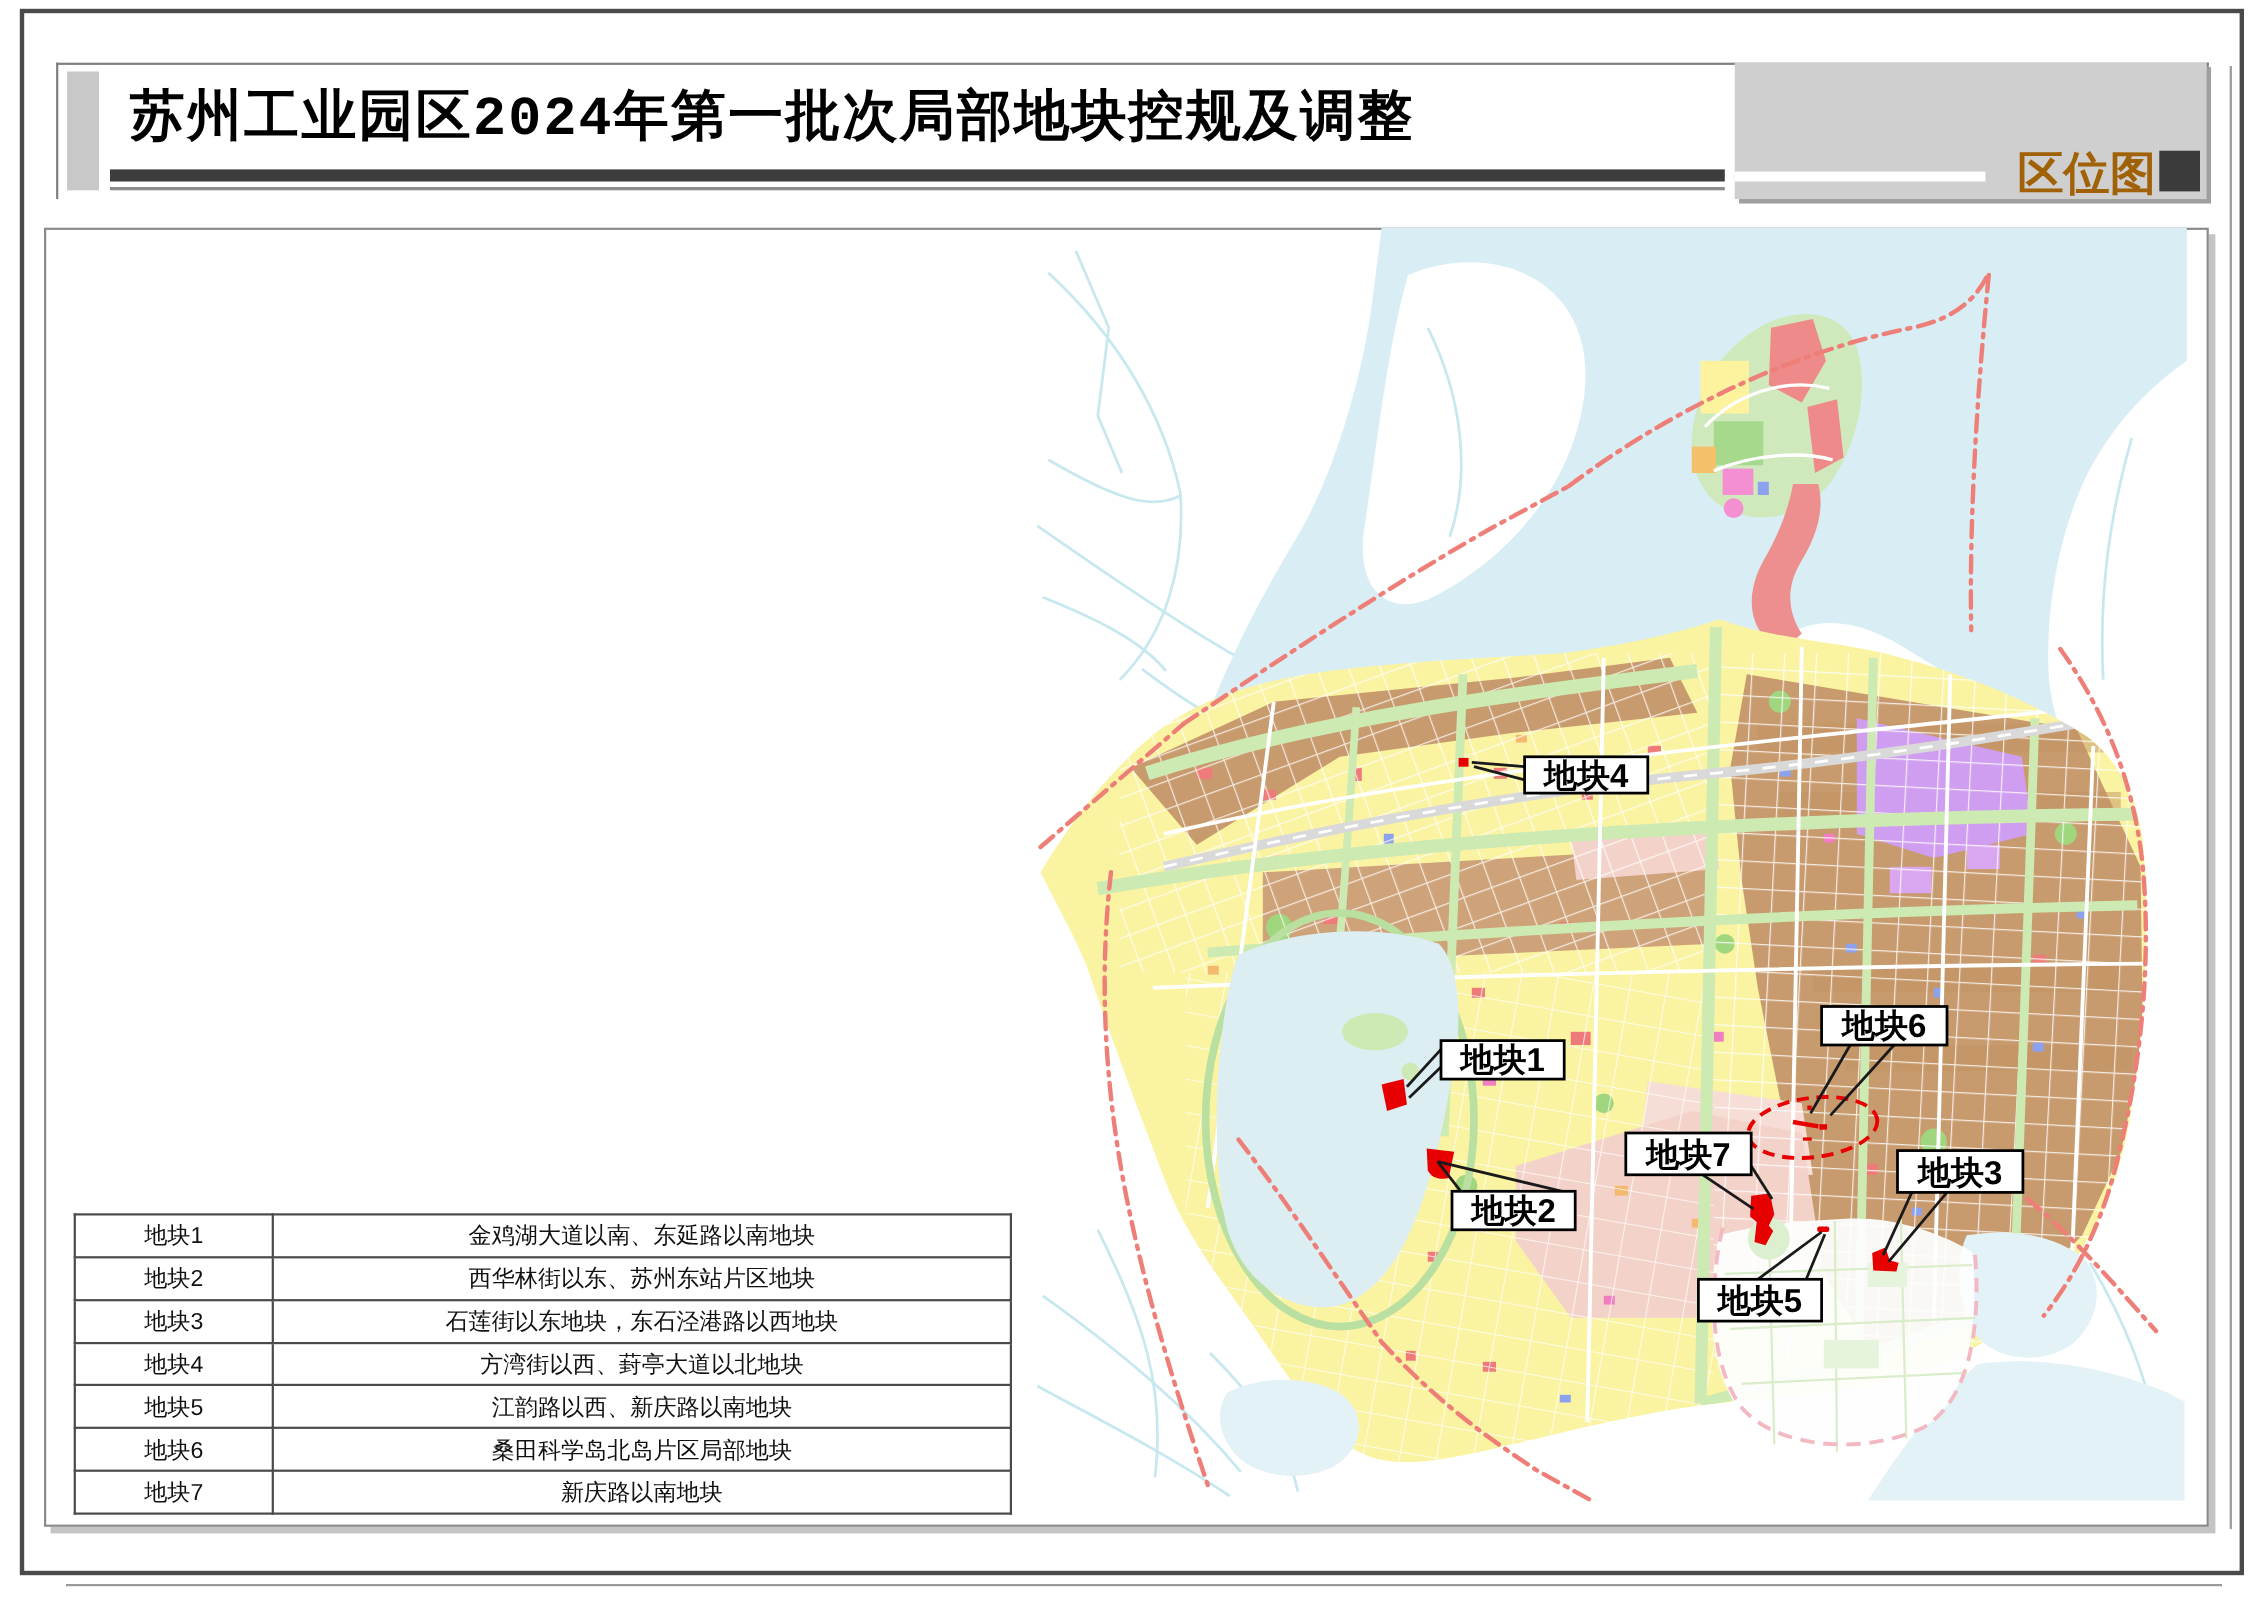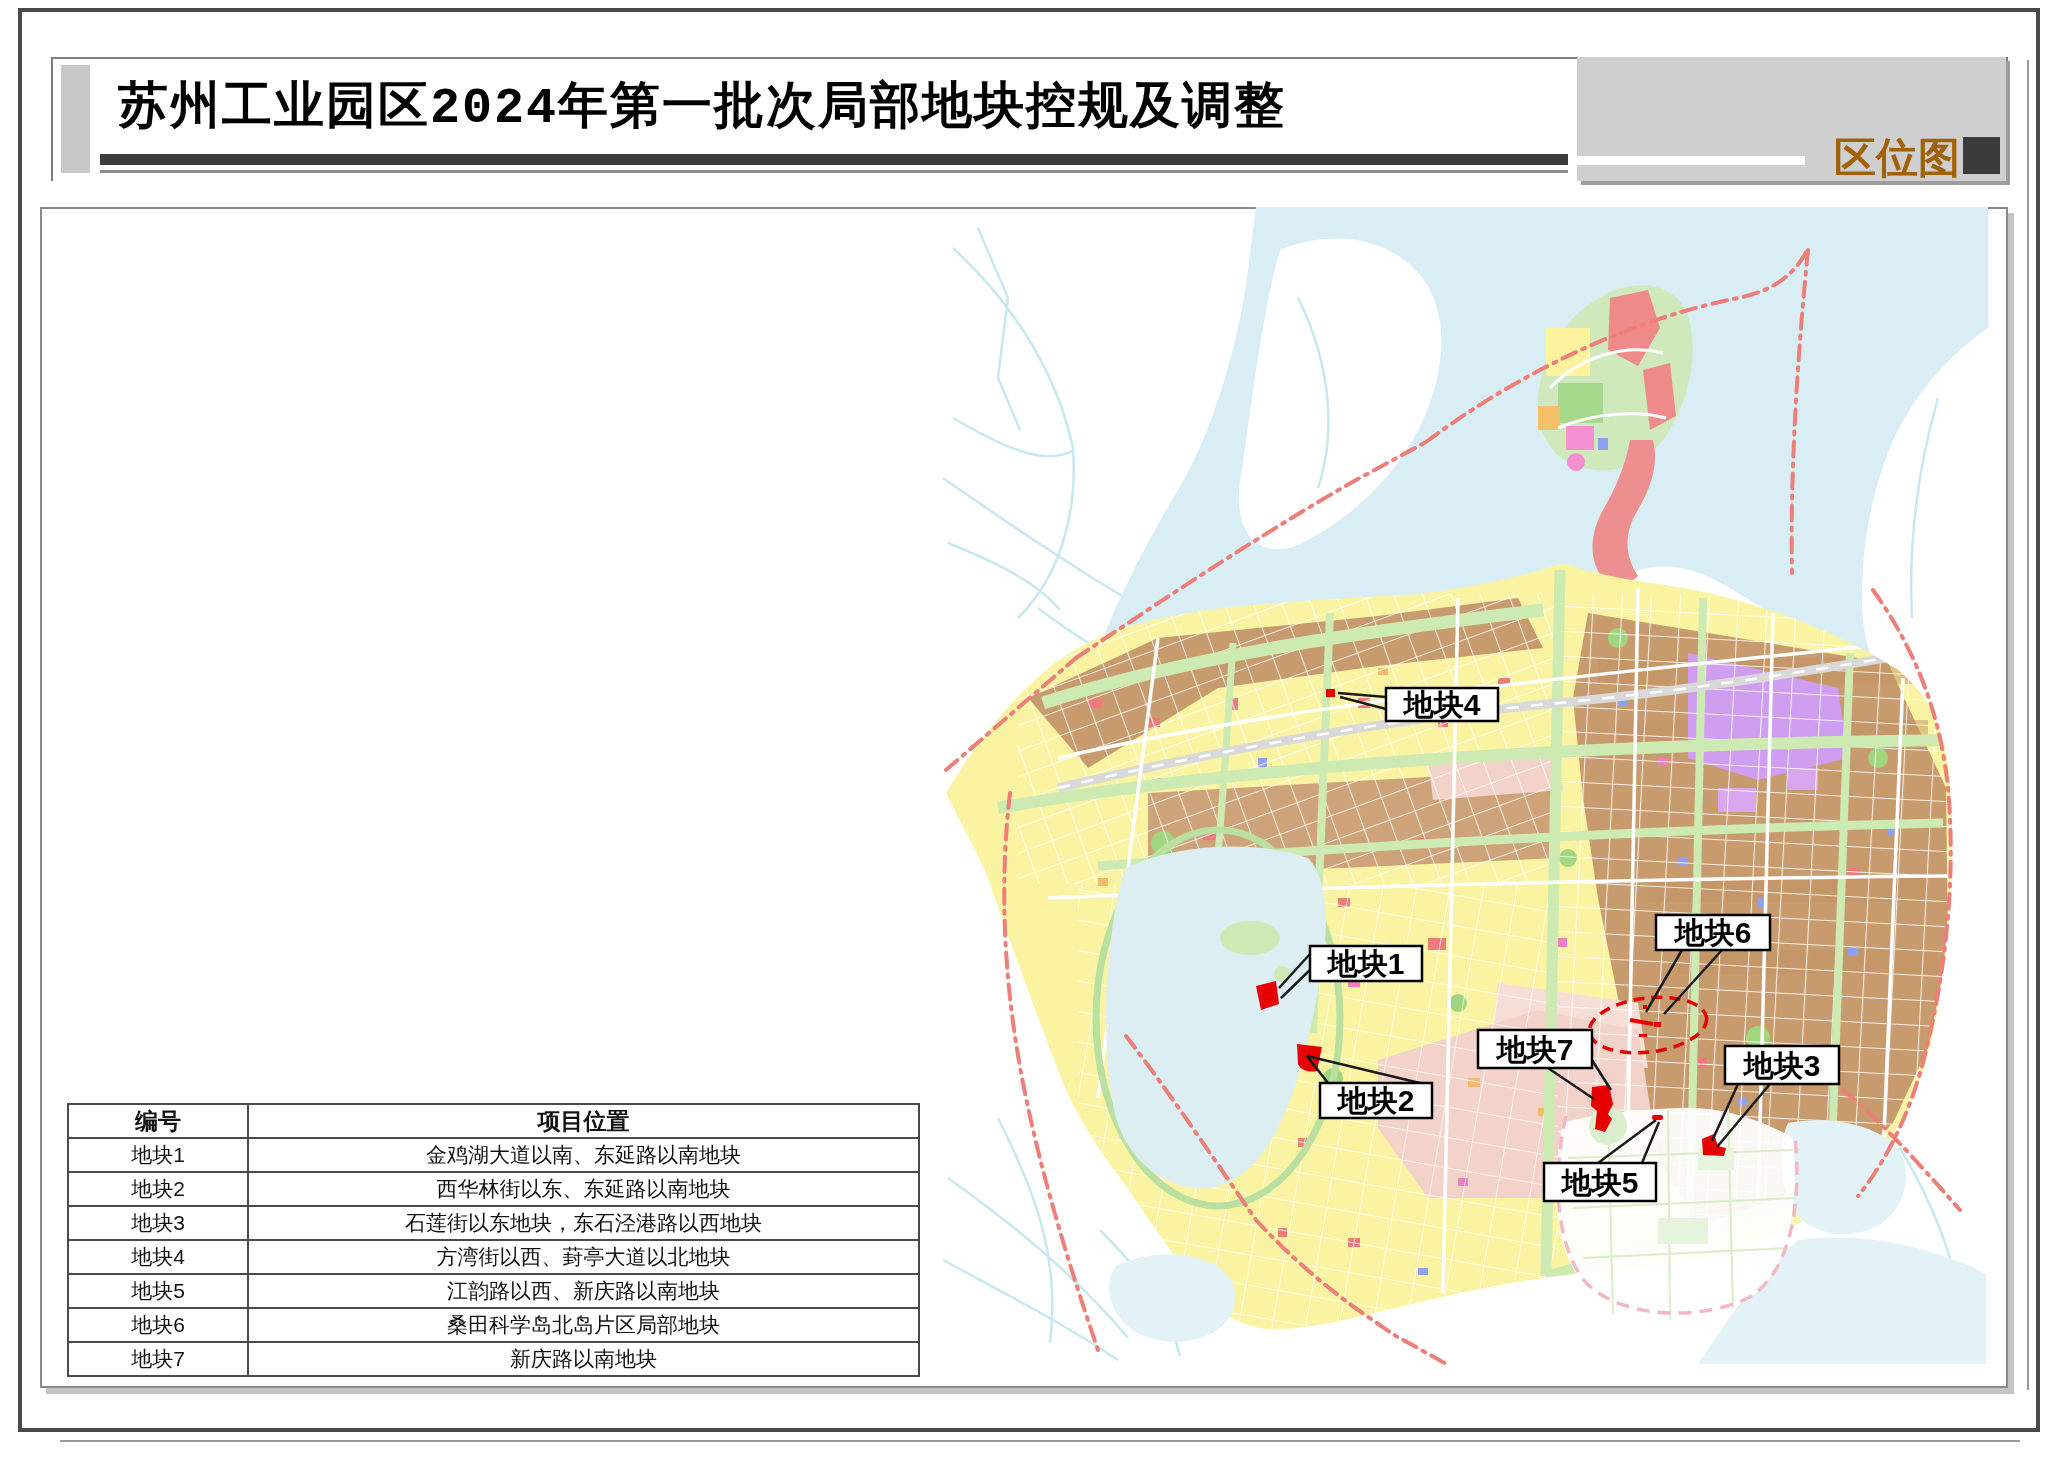--- a/index.html
+++ b/index.html
@@ -342,31 +342,27 @@
     <text class="mlabel" x="1537" y="1062">地块7</text>
   </g>
 </svg>
 
 <table class="plot-table">
   <colgroup>
       <col class="col-id">
       <col>
     </colgroup>
   <tbody>
-      <tr>
-    <th>编号</th>
-    <th>项目位置</th>
-  </tr>
   <tr>
     <td>地块1</td>
     <td>金鸡湖大道以南、东延路以南地块</td>
   </tr>
   <tr>
     <td>地块2</td>
-    <td>西华林街以东、东延路以南地块</td>
+    <td>西华林街以东、苏州东站片区地块</td>
   </tr>
   <tr>
     <td>地块3</td>
     <td>石莲街以东地块，东石泾港路以西地块</td>
   </tr>
   <tr>
     <td>地块4</td>
     <td>方湾街以西、葑亭大道以北地块</td>
   </tr>
   <tr>

